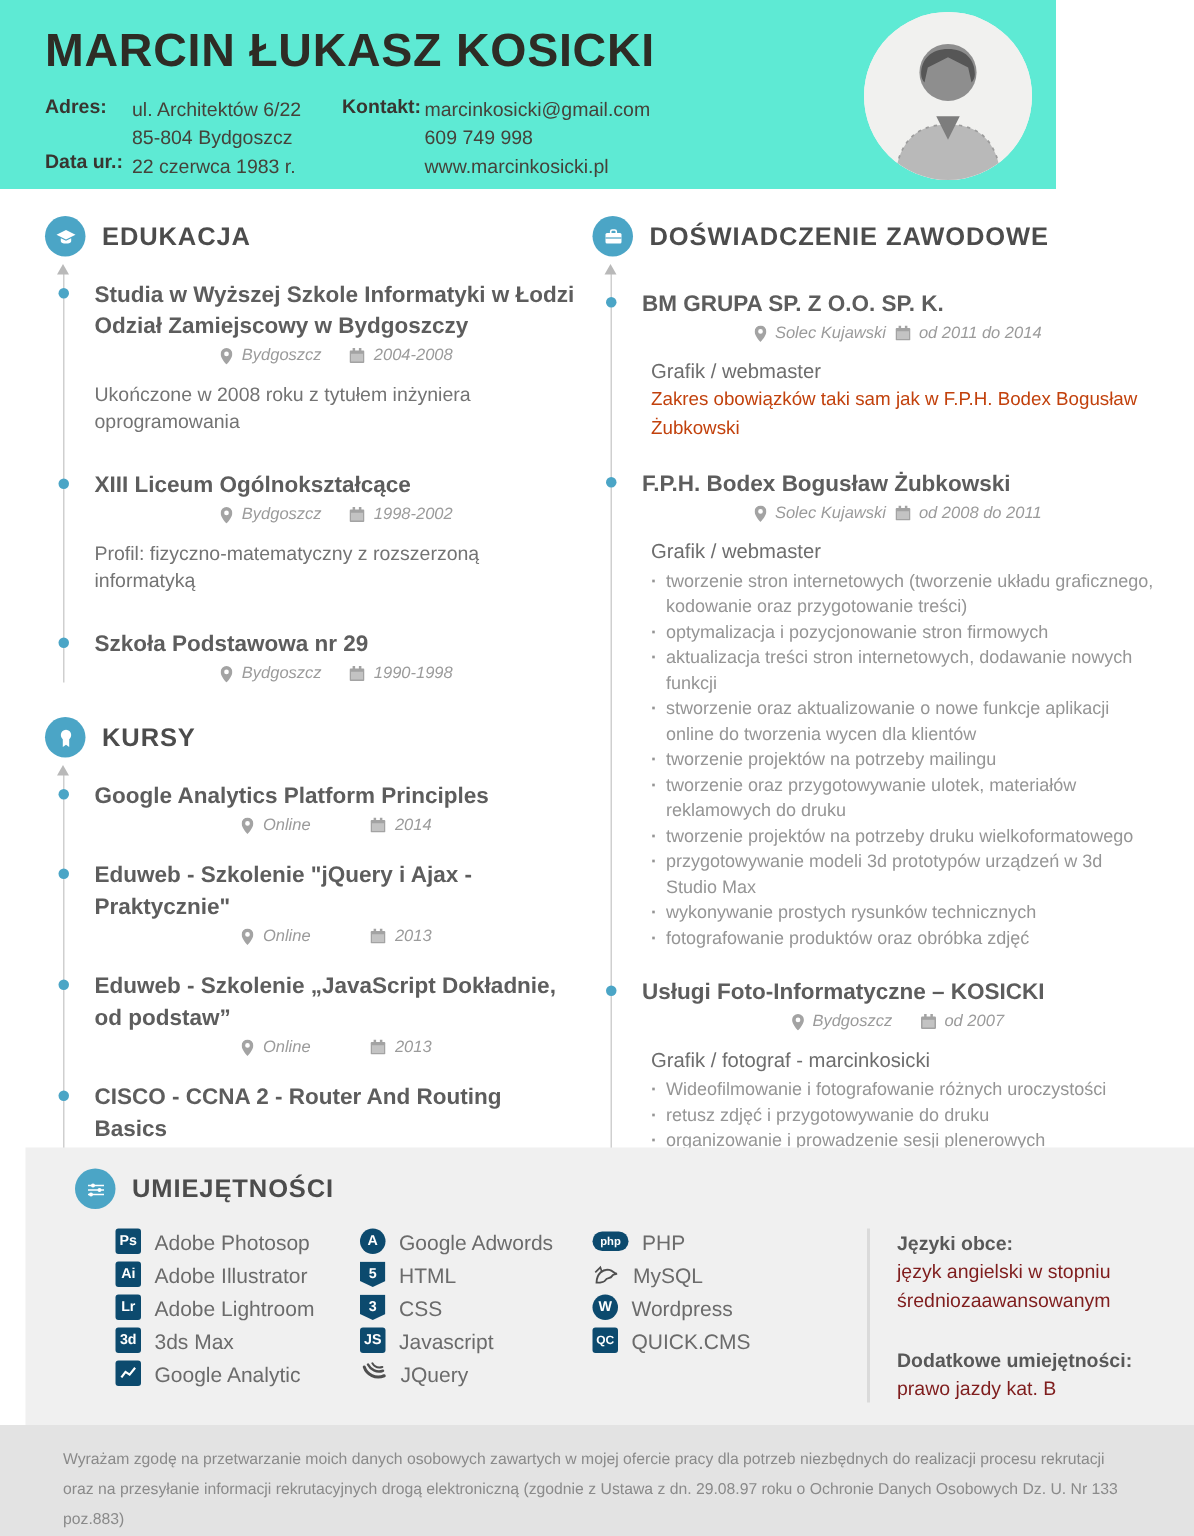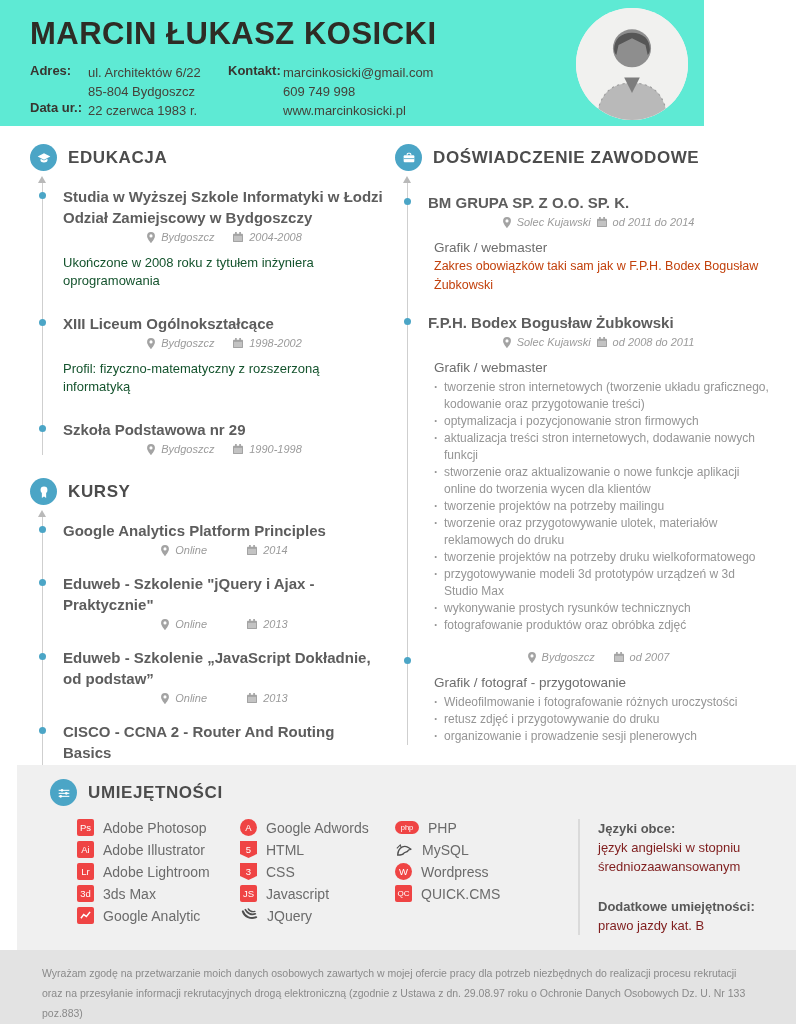--- a/index.html
+++ b/index.html
@@ -38,21 +38,21 @@
             border-left:4px solid transparent;border-right:4px solid transparent;
             border-bottom:7px solid #b9b9b9;}
   .entry{position:relative;margin-bottom:23px;}
   .entry::before{content:"";position:absolute;left:-24px;top:6px;width:7px;height:7px;
             border-radius:50%;background:#4BA5C6;}
   .entry-title{font-size:15px;font-weight:bold;color:#5d5d5d;line-height:21px;}
   .meta{display:flex;align-items:center;gap:6px;margin-top:3px;font-size:11px;
         font-style:italic;color:#9b9b9b;justify-content:center;}
   .meta svg{flex:0 0 auto;}
   .meta-loc{min-width:66px;}
-  .entry-desc{margin-top:11px;font-size:13px;color:#14532d;line-height:18px;}
+  .entry-desc{margin-top:11px;font-size:13px;color:#737373;line-height:18px;}
 
   .section-courses{margin-top:20px;}
   .course{margin-bottom:17px;}
 
   .job{position:relative;margin-bottom:17px;}
   .job-detail{margin-top:10px;padding-left:6px;}
   .job-role{font-size:13.5px;color:#6d6d6d;line-height:19px;}
   .job-note{font-size:12.5px;color:#c2410c;line-height:19px;}
   .job-bullets{margin:2px 0 0;padding:0;list-style:none;}
   .job-bullets li{position:relative;padding-left:10px;font-size:12px;color:#959595;
@@ -61,21 +61,21 @@
 
   
   .skills-section{position:absolute;left:0;top:765px;width:796px;height:185px;background:#F0F0F0;margin-left:17px;}
   .skills-heading{display:flex;align-items:center;gap:11px;padding:14px 0 0 33px;}
   .skills-body{display:flex;padding-left:60px;margin-top:13px;}
   .skill-col{display:flex;flex-direction:column;}
   .skill-col1{width:163px;} .skill-col2{width:155px;} .skill-col3{width:157px;}
   .skill-item{display:flex;align-items:center;gap:9px;height:17px;margin-bottom:5px;}
   .skill-label{font-size:14px;color:#6b6b6b;white-space:nowrap;}
   .badge{display:flex;align-items:center;justify-content:center;width:17px;height:17px;
-         background:#ef4444;color:#fff;font-size:9.5px;font-weight:normal;border-radius:2px;
+         background:#0c4a6e;color:#fff;font-size:9.5px;font-weight:bold;border-radius:2px;
          flex:0 0 auto;}
   .badge.shield{clip-path:polygon(0 0,100% 0,100% 76%,50% 100%,0 76%);border-radius:0;}
   .badge.circle{border-radius:50%;}
   .badge.oval{width:24px;height:13px;border-radius:7px;font-size:7.5px;}
   .glyph-icon{width:18px;height:17px;flex:0 0 auto;display:flex;align-items:center;justify-content:center;}
   .info-block{border-left:2px solid #dadada;padding-left:18px;margin-left:26px;width:195px;}
   .info-label{font-size:13px;font-weight:bold;color:#585858;line-height:19px;}
   .info-text{font-size:13px;color:#7f1d1d;line-height:19px;}
   .info-gap{margin-top:21px;}
 
@@ -348,35 +348,36 @@
             <li>tworzenie oraz przygotowywanie ulotek, materiałów reklamowych do druku</li>
             <li>tworzenie projektów na potrzeby druku wielkoformatowego</li>
             <li>przygotowywanie modeli 3d prototypów urządzeń w 3d Studio Max</li>
             <li>wykonywanie prostych rysunków technicznych</li>
             <li>fotografowanie produktów oraz obróbka zdjęć</li>
           </ul>
         </div>
       </div>
 
       <div class="entry job" style="margin-bottom:0;">
+        <div class="entry-title">Usługi Foto-Informatyczne – KOSICKI</div>
         <div class="meta">
           <svg width="8" height="11" viewBox="0 0 10 14">
               <path d="M5 0a5 5 0 0 0-5 5c0 3.8 5 9 5 9s5-5.2 5-9a5 5 0 0 0-5-5zm0 7A2 2 0 1 1 5 3a2 2 0 0 1 0 4z" fill="#a3a3a3"></path>
             </svg>
           <span class="meta-loc">Bydgoszcz</span>
           <svg width="10" height="10" viewBox="0 0 12 12">
               <rect y="2" width="12" height="10" rx="1" fill="#a3a3a3"></rect>
               <rect x="2.5" y="0" width="2" height="3.4" fill="#a3a3a3"></rect>
               <rect x="7.5" y="0" width="2" height="3.4" fill="#a3a3a3"></rect>
               <rect x="1.2" y="4.6" width="9.6" height="6.2" fill="#fff" opacity="0.35"></rect>
             </svg>
           <span>od 2007</span>
         </div>
         <div class="job-detail">
-          <div class="job-role">Grafik / fotograf - przygotowanie</div>
+          <div class="job-role">Grafik / fotograf - marcinkosicki</div>
           <ul class="job-bullets">
             <li>Wideofilmowanie i fotografowanie różnych uroczystości</li>
             <li>retusz zdjęć i przygotowywanie do druku</li>
             <li>organizowanie i prowadzenie sesji plenerowych</li>
           </ul>
         </div>
       </div>
     </div>
   </div>
 

